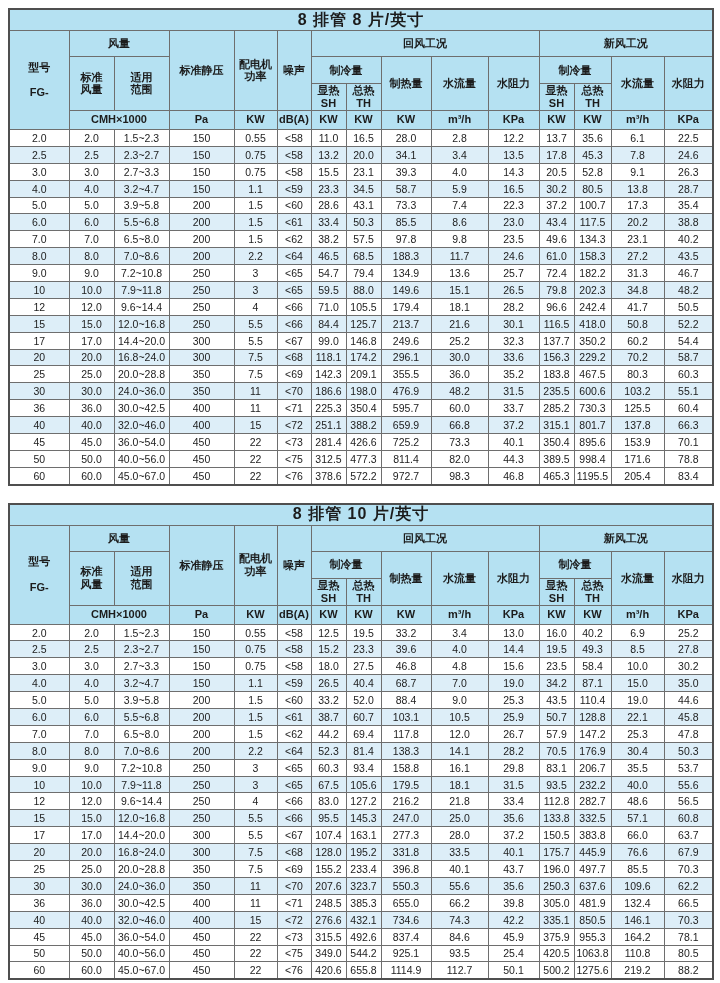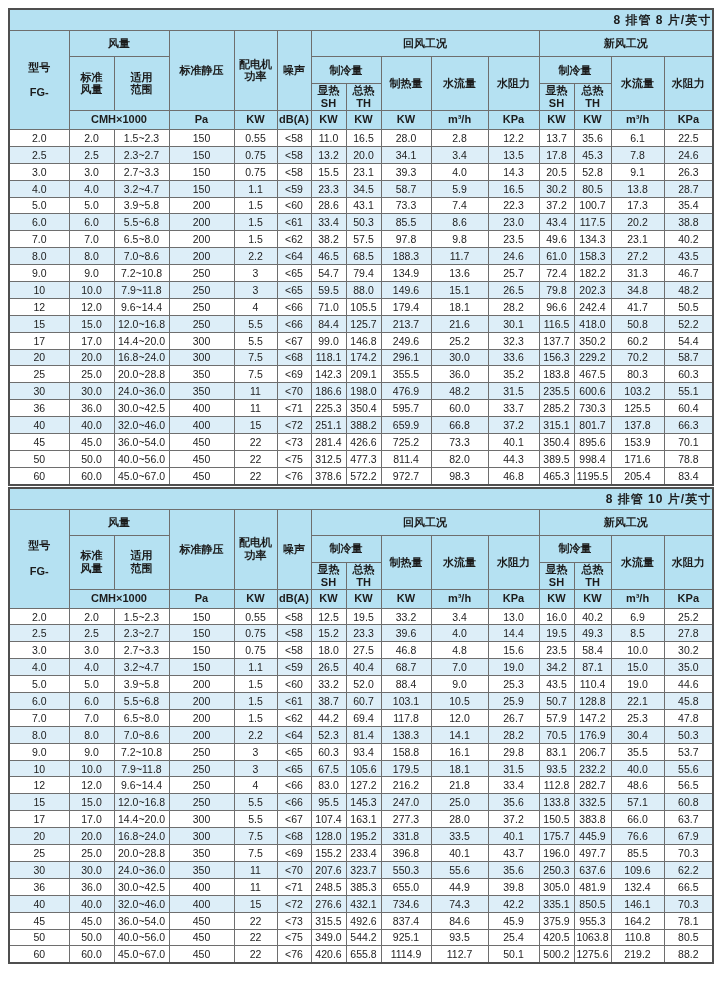--- a/index.html
+++ b/index.html
@@ -5,36 +5,36 @@
   html,body { margin:0; padding:0; background:#ffffff; }
   body { width:720px; font-family:"Liberation Sans", sans-serif; color:#1c1c1c; }
   .page { padding:8px; }
   table.spec {
     border-collapse:collapse;
     table-layout:fixed;
     width:704px;
     border:2px solid #4f4f4f;
     background:#ffffff;
   }
-  table.spec + table.spec { margin-top:1px; }
+  table.spec + table.spec { margin-top:17px; }
   th, td {
     border:1px solid #6e6e6e;
     text-align:center;
     vertical-align:middle;
     padding:0 1px;
     overflow:hidden;
   }
   thead th {
     background:#b5e1f2;
     font-weight:bold;
     font-size:11px;
     line-height:1.18;
     white-space:pre-line;
   }
-  tr.title-row th { height:20px; font-size:12px; letter-spacing:1px;text-align:right; }
+  tr.title-row th { height:20px; font-size:16px; letter-spacing:1px; }
   tr.h1 th { height:25px; }
   tr.h2 th { height:26px; }
   tr.h3 th { height:23px; }
   tr.units th { height:18px; }
   tbody td {
     height:15.9px;
     font-size:10.5px;
     background:#ffffff;
     white-space:nowrap;
   }
@@ -829,21 +829,21 @@
         <tr>
           <td class="model-cell">36</td>
           <td>36.0</td>
           <td>30.0~42.5</td>
           <td>400</td>
           <td>11</td>
           <td>&lt;71</td>
           <td>248.5</td>
           <td>385.3</td>
           <td>655.0</td>
-          <td>44.9</td>
+          <td>66.2</td>
           <td>39.8</td>
           <td>305.0</td>
           <td>481.9</td>
           <td>132.4</td>
           <td>66.5</td>
         </tr>
         <tr class="stripe">
           <td class="model-cell">40</td>
           <td>40.0</td>
           <td>32.0~46.0</td>

